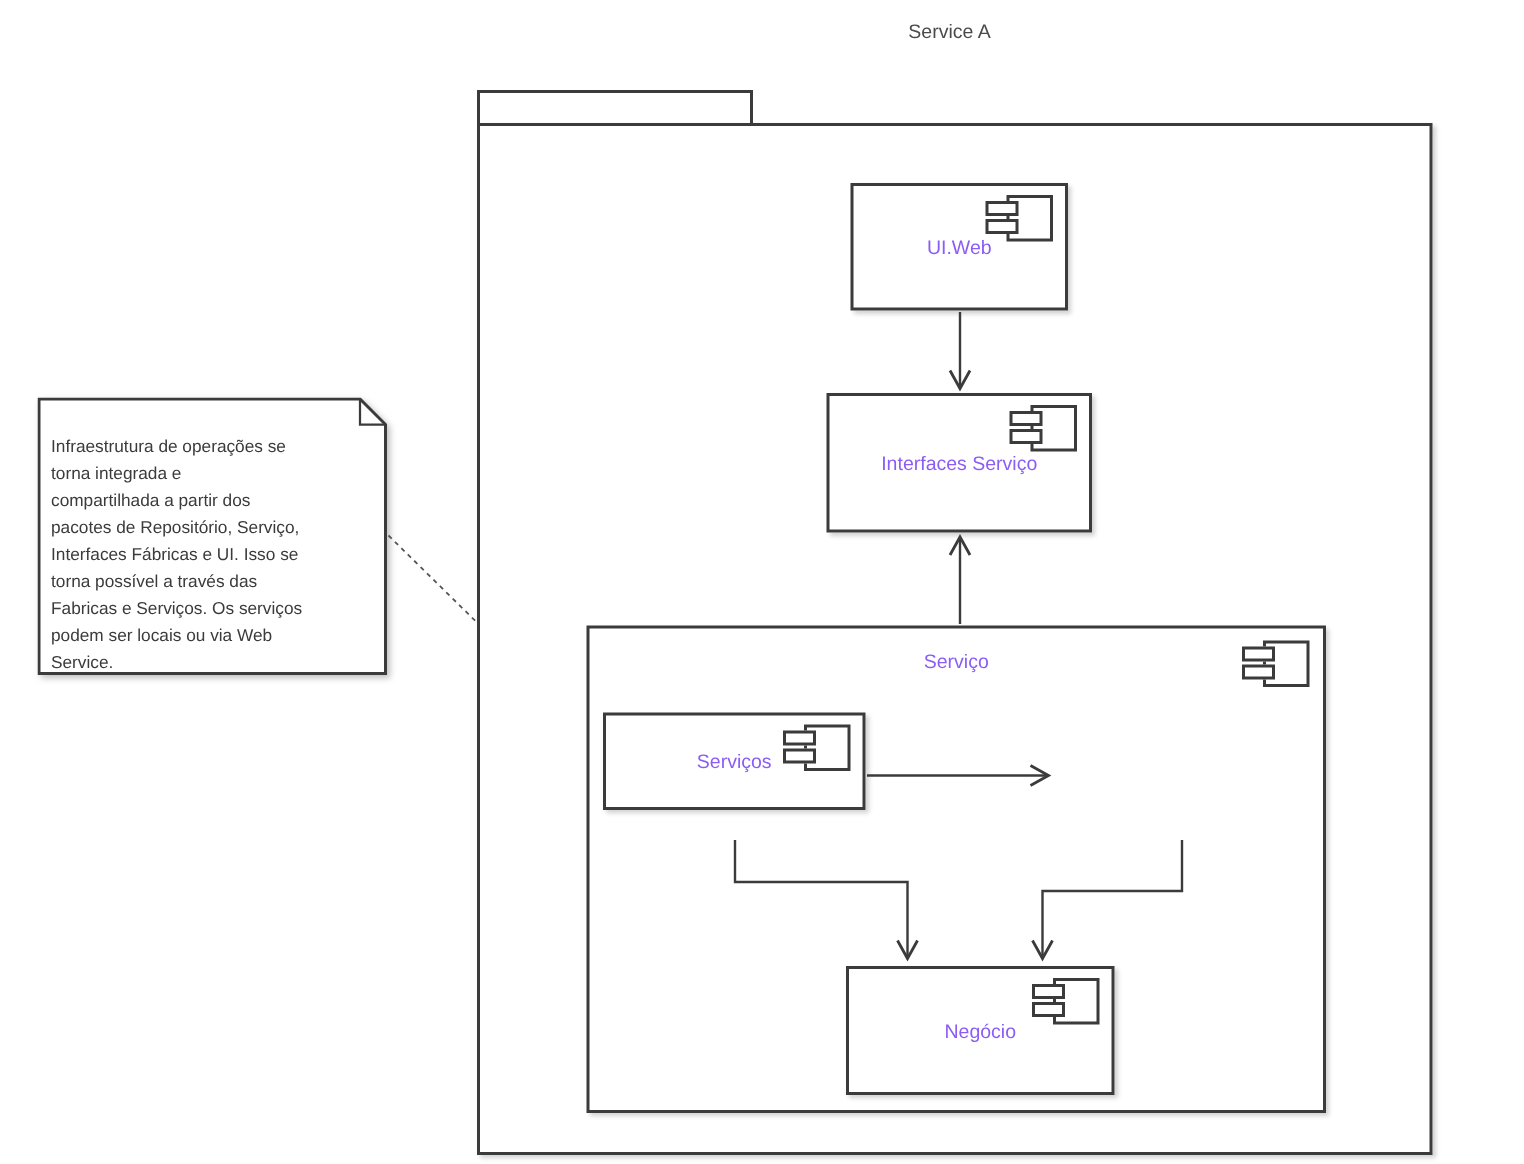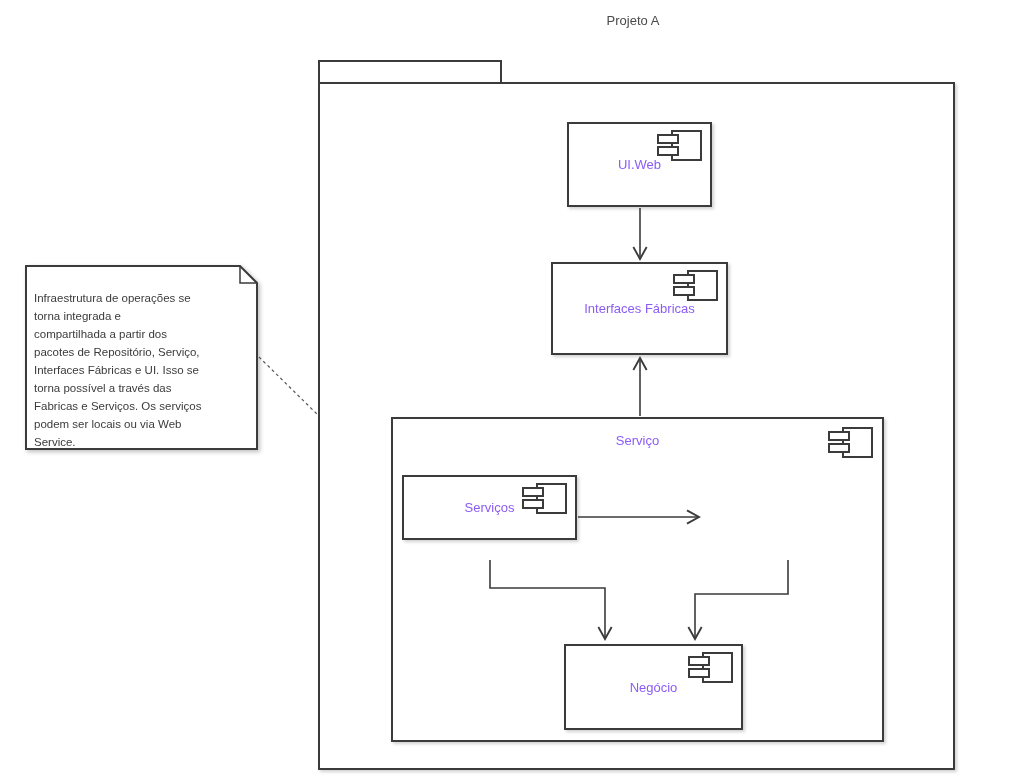--- a/index.html
+++ b/index.html
@@ -55,41 +55,41 @@
     color:#3b3b3b; white-space:pre-line;
   }
   
   .overlay { position:absolute; left:0; top:0; pointer-events:none; }
 </style>
 </head>
 <body>
 
 <div class="canvas">
 
-  <div class="diagram-title">Projeto A</div>
+  <div class="diagram-title">Service A</div>
 
   <div class="pkg-tab" style="left:318px; top:60px; width:184px; height:22px;"></div>
   <div class="shape pkg-body" style="left:318px; top:82px; width:637px; height:688px;"></div>
 
   <div class="shape cbox" style="left:567px; top:122px; width:145px; height:85px;">
     <span class="cmp-icon">
       <span class="cmp-body"></span>
         <span class="cmp-tab t1"></span>
         <span class="cmp-tab t2"></span>
     </span>
     <span class="lbl">UI.Web</span>
   </div>
 
   <div class="shape cbox" style="left:551px; top:262px; width:177px; height:93px;">
     <span class="cmp-icon">
       <span class="cmp-body"></span>
         <span class="cmp-tab t1"></span>
         <span class="cmp-tab t2"></span>
     </span>
-    <span class="lbl">Interfaces Fábricas</span>
+    <span class="lbl">Interfaces Serviço</span>
   </div>
 
   <div class="shape inner-pkg" style="left:391px; top:417px; width:493px; height:325px;">
     <span class="lbl pkg-label">Serviço</span>
     <span class="cmp-icon" style="top:8px; right:8px;">
       <span class="cmp-body"></span>
         <span class="cmp-tab t1"></span>
         <span class="cmp-tab t2"></span>
     </span>
 

